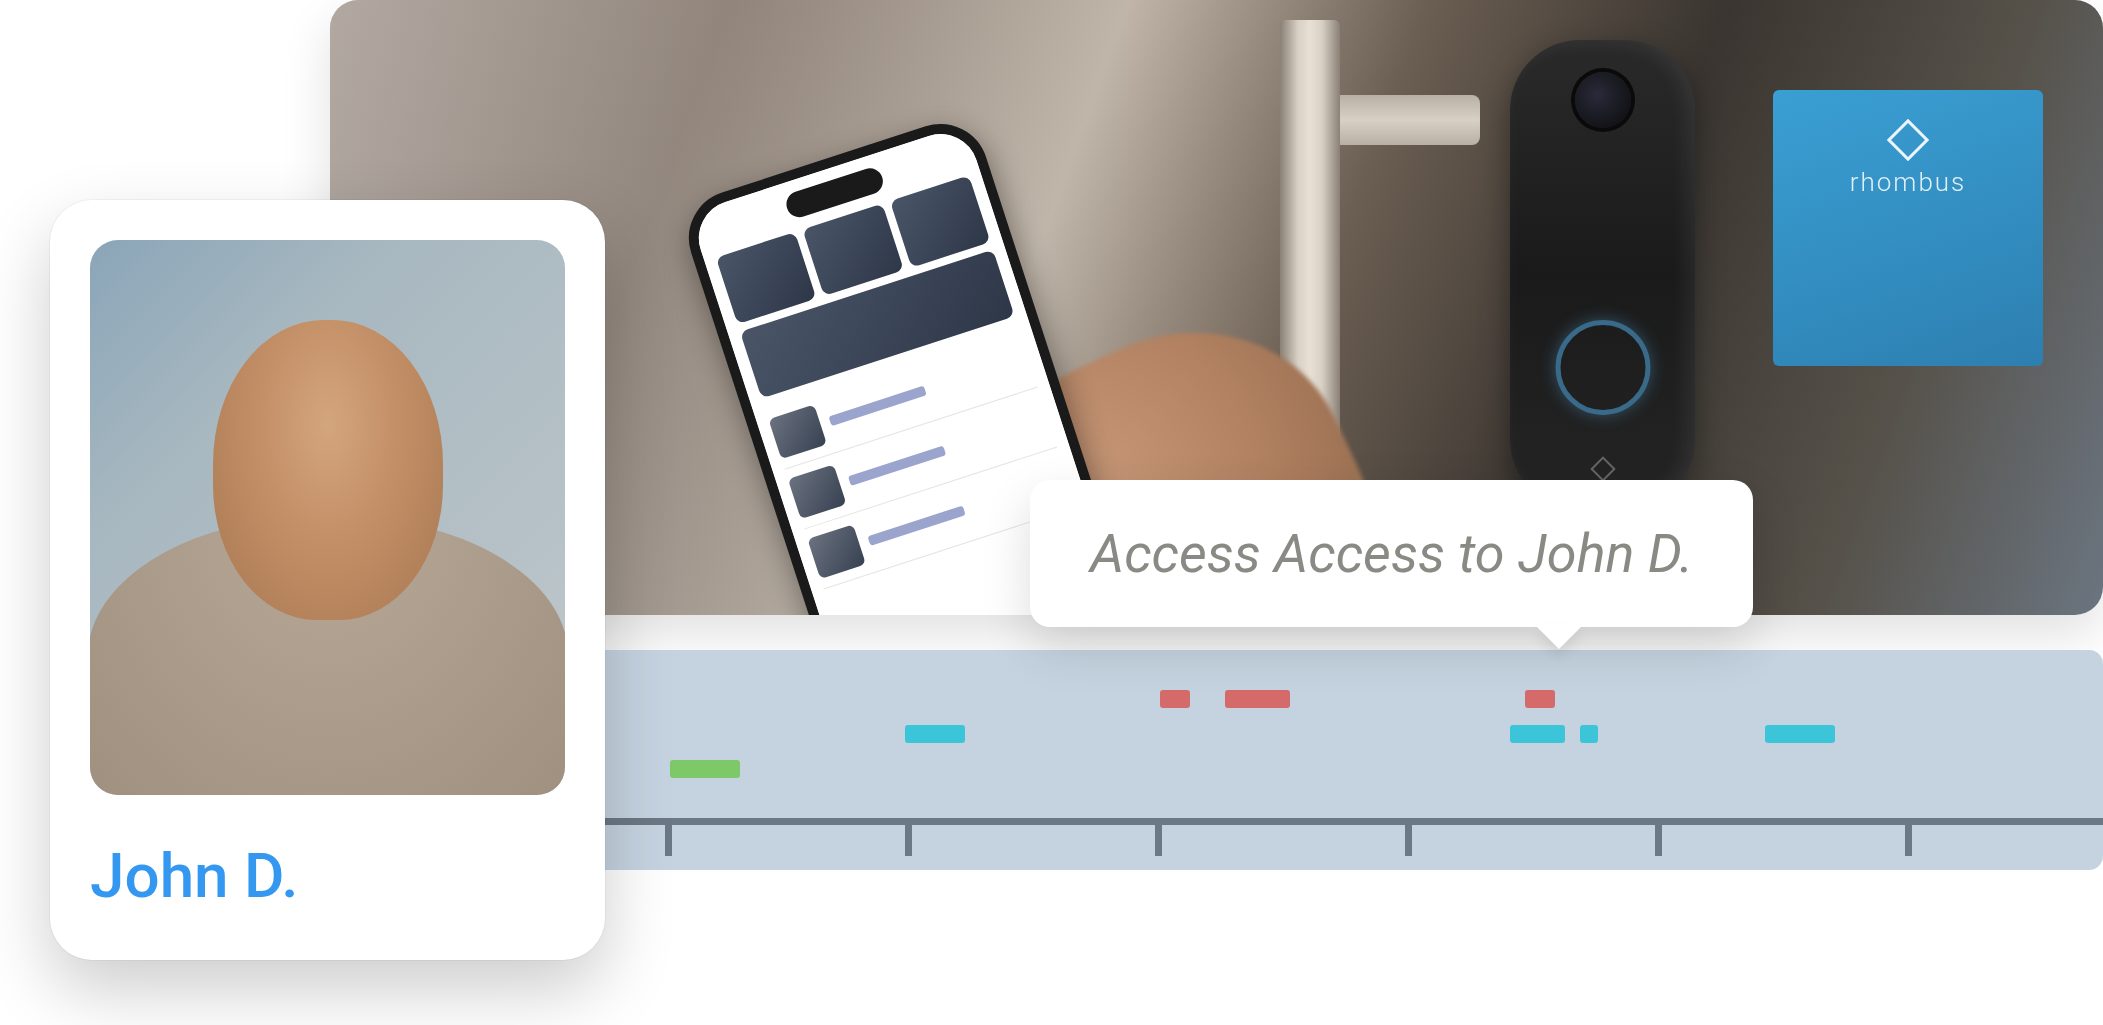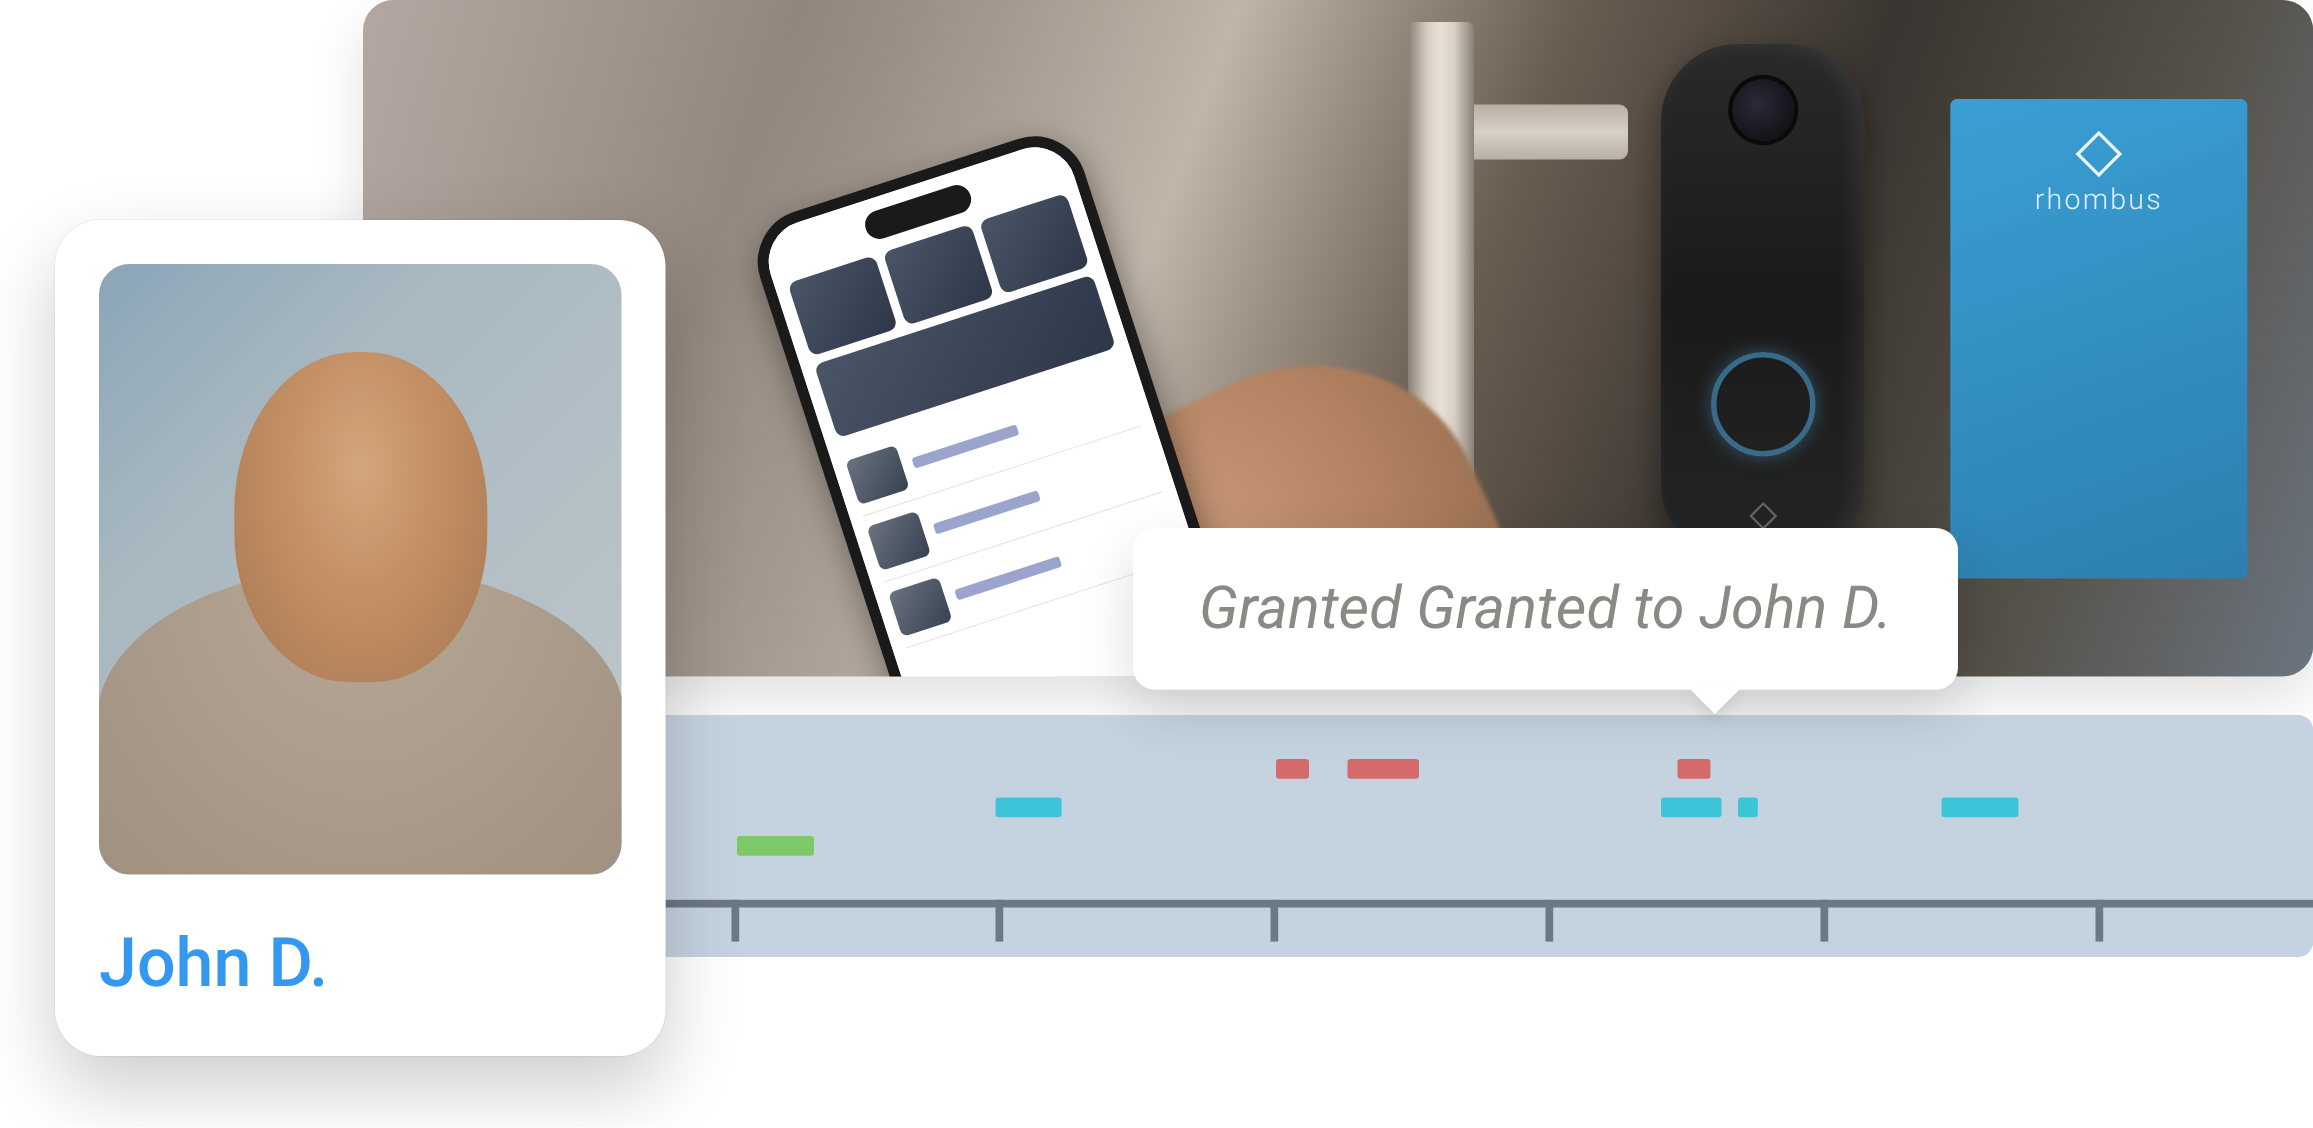--- a/index.html
+++ b/index.html
@@ -177,21 +177,21 @@
       height: 18px;
       border: 2px solid #666;
     }
     
     
     .poster {
       position: absolute;
       right: 60px;
       top: 90px;
       width: 270px;
-      height: 436px;
+      height: 276px;
       background: linear-gradient(160deg, #3a9fd4 0%, #2d7fb0 100%);
       border-radius: 6px;
       padding: 35px 20px;
       color: rgba(255,255,255,0.85);
       text-align: center;
     }
     .poster-logo {
       width: 30px;
       height: 30px;
       margin: 0 auto 12px;
@@ -375,20 +375,20 @@
       <div class="timeline-event ev-red" style="top: 40px; left: 920px; width: 30px;"></div>
       <div class="timeline-event ev-teal" style="top: 75px; left: 300px; width: 60px;"></div>
       <div class="timeline-event ev-teal" style="top: 75px; left: 905px; width: 55px;"></div>
       <div class="timeline-event ev-teal" style="top: 75px; left: 975px; width: 18px;"></div>
       <div class="timeline-event ev-teal" style="top: 75px; left: 1160px; width: 70px;"></div>
       <div class="timeline-event ev-green" style="top: 110px; left: 65px; width: 70px;"></div>
     </div>
 </div>
 
 <div class="tooltip">
-  <span>Granted Granted to John D.</span>
+  <span>Access Access to John D.</span>
   <div class="tooltip-arrow"></div>
 </div>
 
 <div class="user-card">
   <div class="user-photo"></div>
   <div class="user-name">John D.</div>
 </div>
 
 </body></html>

